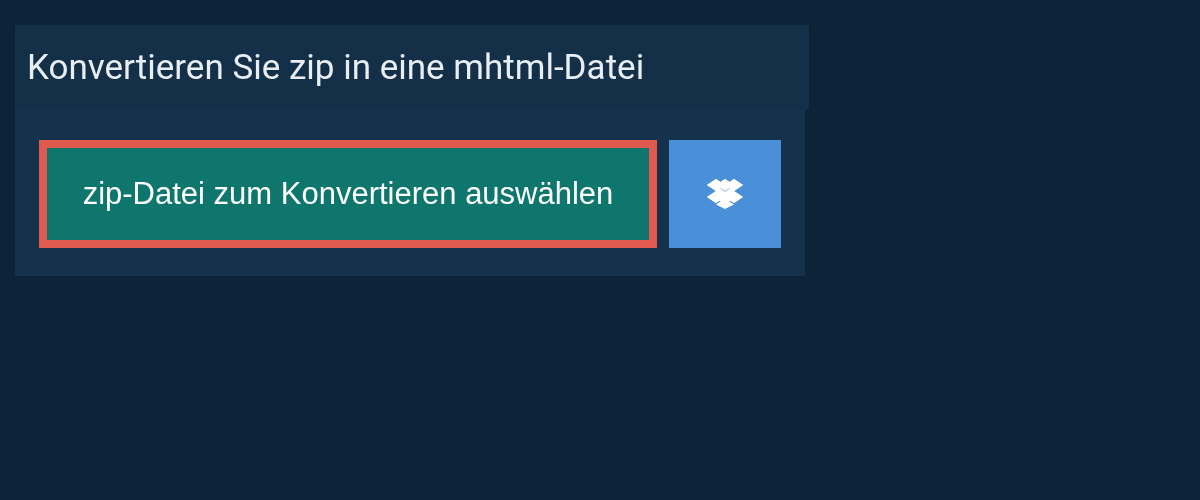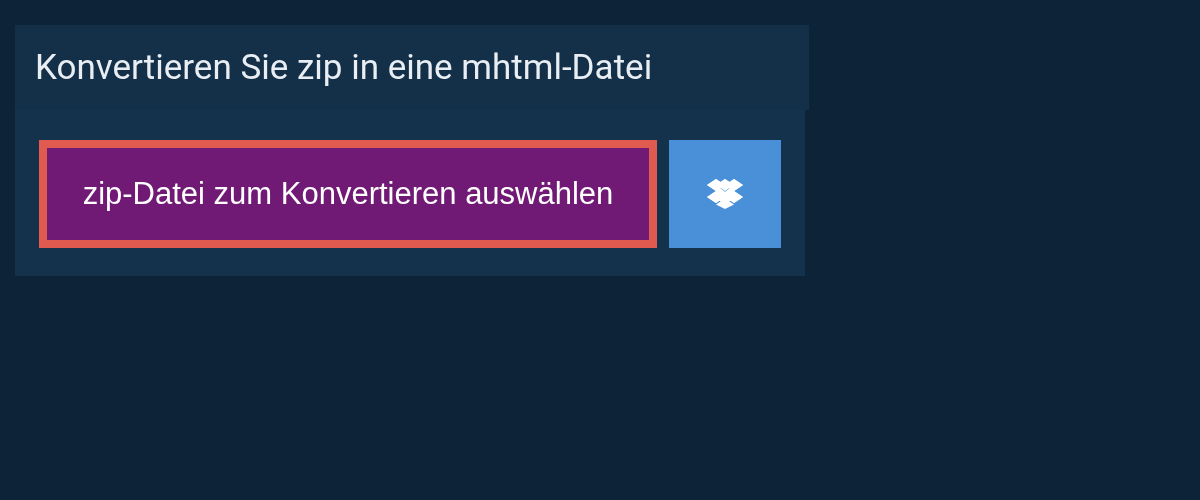--- a/index.html
+++ b/index.html
@@ -14,37 +14,37 @@
       font-family: -apple-system, BlinkMacSystemFont, "Segoe UI", Roboto, Helvetica, Arial, sans-serif;
       overflow: hidden;
     }
     .card {
       width: 790px;
       margin: 25px 0 0 15px;
       background-color: #15324d;
     }
     .header {
       background-color: #143048;
-      padding: 22px 20px;
+      padding: 22px 12px;
       width: 794px;
     }
     .header-title {
       color: #e8eef3;
       font-size: 35px;
       font-weight: 400;
     }
     .button-row {
       padding: 30px 24px 28px 24px;
       display: flex;
       gap: 12px;
       align-items: stretch;
     }
     .select-button {
       flex: 1;
-      background-color: #701a75;
+      background-color: #0f766e;
       border: 8px solid #e05a4f;
       color: #ffffff;
       font-size: 31px;
       font-weight: 400;
       padding: 28px 20px;
       text-align: center;
       cursor: pointer;
       display: flex;
       align-items: flex-start;
       justify-content: center;

